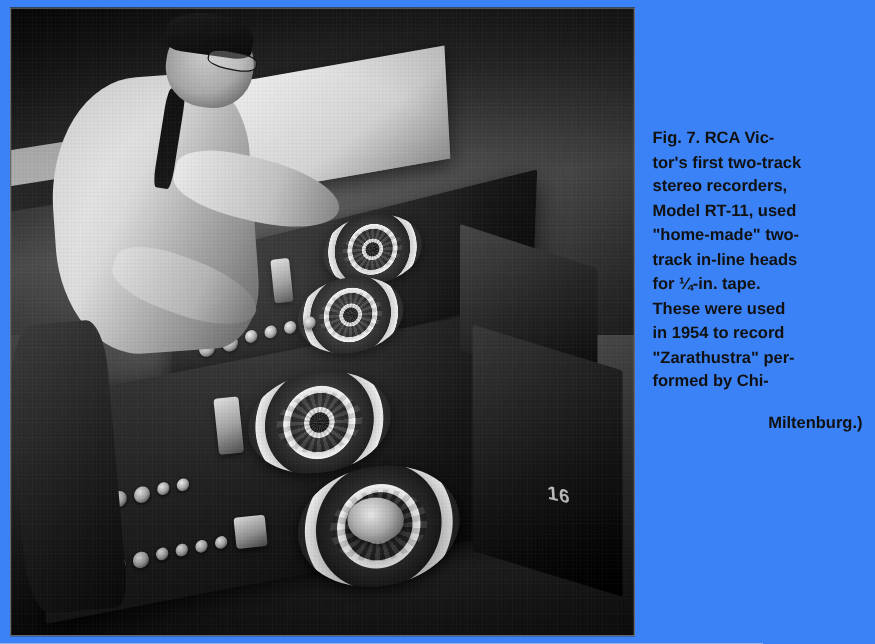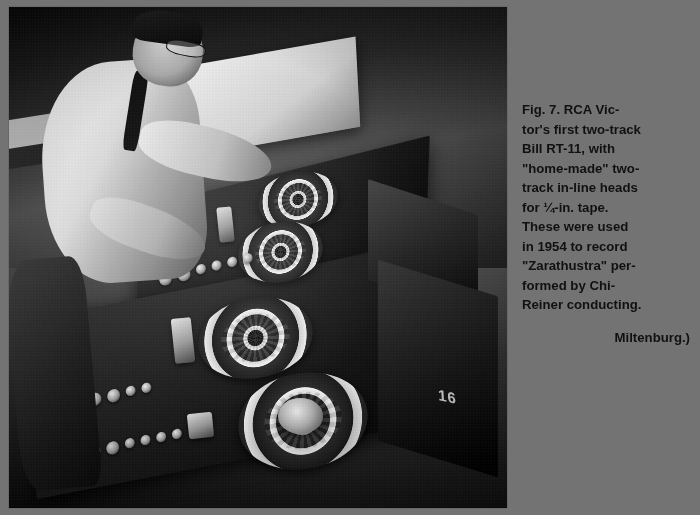--- a/index.html
+++ b/index.html
@@ -10,21 +10,21 @@
   body {
     width: 700px;
     height: 515px;
     overflow: hidden;
     font-family: "Liberation Sans", sans-serif;
   }
   .page {
     position: relative;
     width: 700px;
     height: 515px;
-    background: #737373;
+    background: #3b82f6;
   }
 
   
   .photo {
     position: absolute;
     left: 8px;
     top: 6px;
     width: 500px;
     height: 503px;
     background: #2b2b2b;
@@ -313,25 +313,25 @@
 
       <div class="bg-vignette"></div>
       <div class="grain"></div>
     </div>
     <div class="photo-border"></div>
   </div>
 
   <div class="caption">
     <p>Fig. 7. RCA Vic-</p>
     <p>tor's first two-track</p>
-    <p>Bill RT-11, with</p>
+    <p>stereo recorders,</p>
+    <p>Model RT-11, used</p>
     <p>"home-made" two-</p>
     <p>track in-line heads</p>
     <p>for  ¼-in.  tape.</p>
     <p>These were used</p>
     <p>in 1954 to record</p>
     <p>"Zarathustra" per-</p>
     <p>formed by Chi-</p>
-    <p>Reiner conducting.</p>
     <p class="last-line">Miltenburg.)</p>
   </div>
 
 </div>
 
 </body></html>

